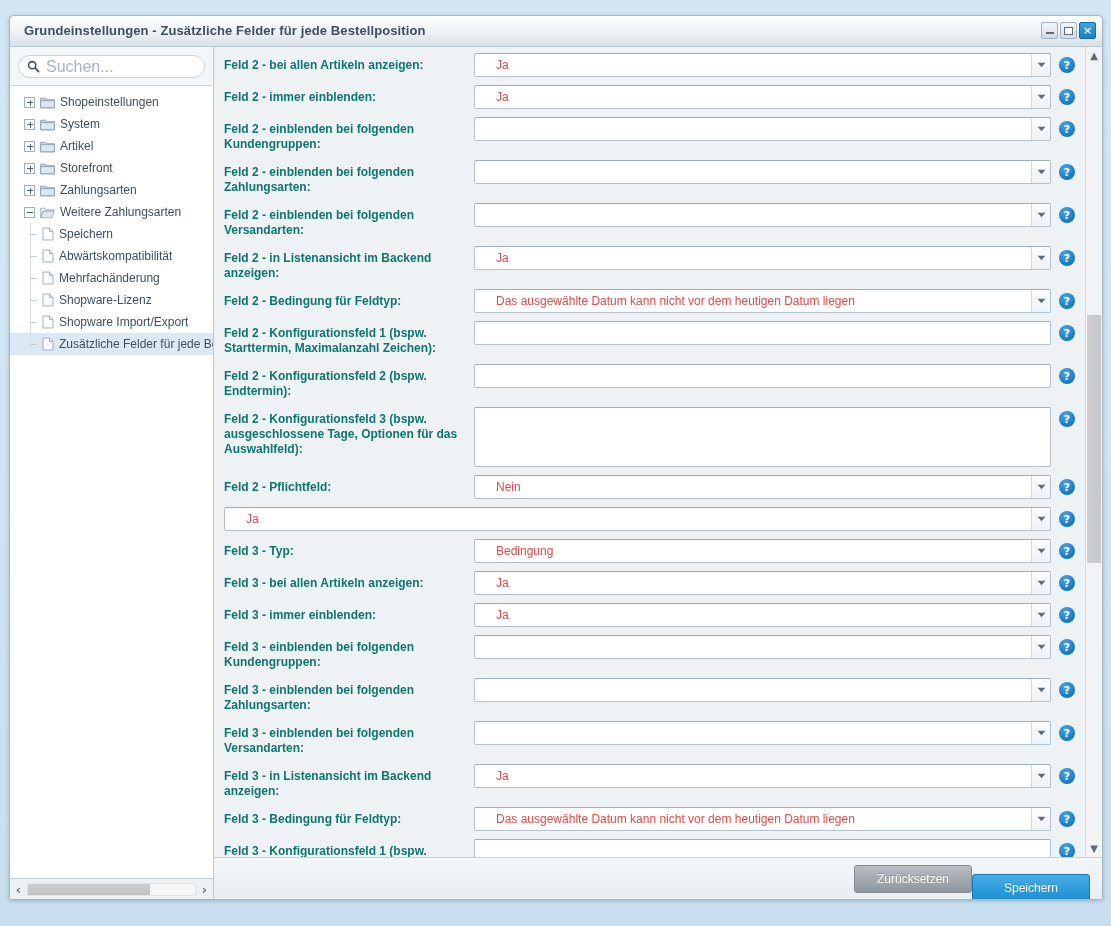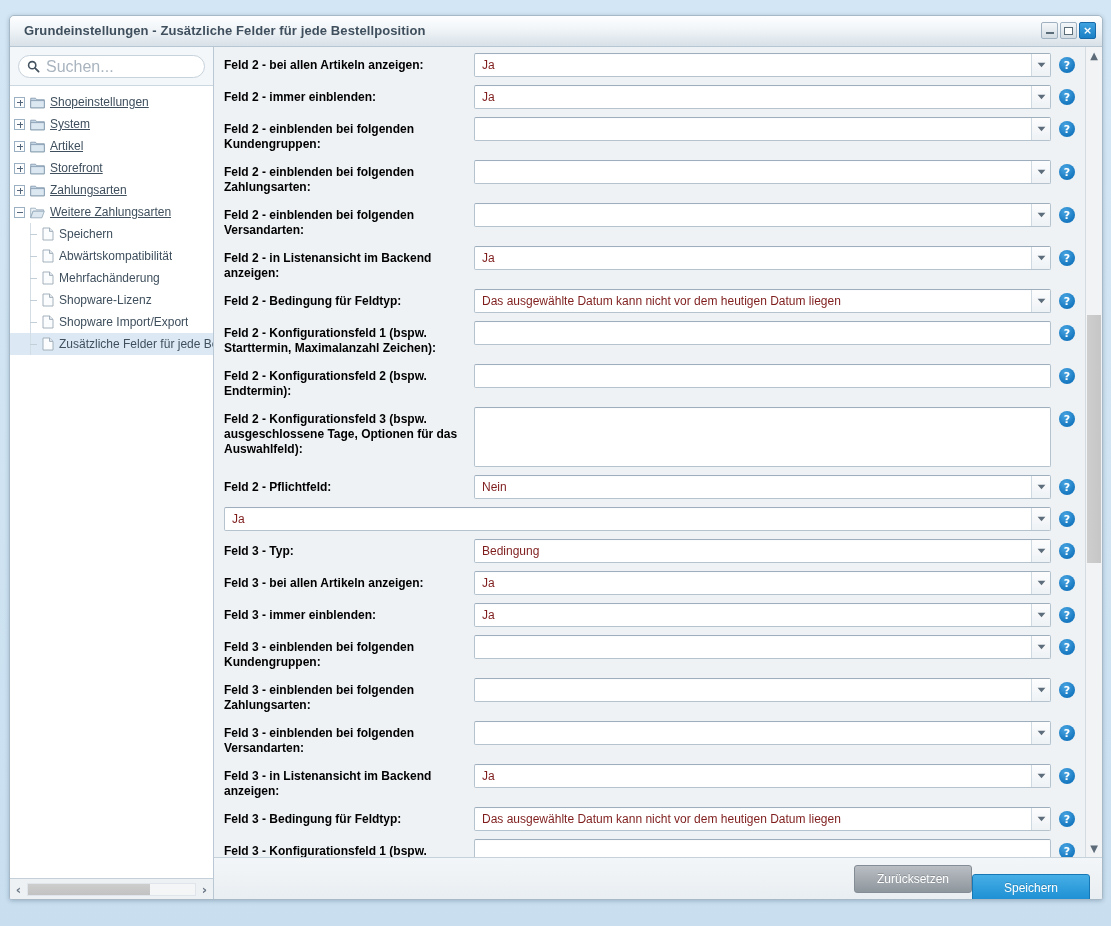--- a/index.html
+++ b/index.html
@@ -123,21 +123,21 @@
     display: flex;
     align-items: center;
     height: 22px;
     font-size: 12px;
     color: #3f4f5d;
     white-space: nowrap;
     cursor: pointer;
     position: relative;
     overflow: hidden;
   }
-  .tnode.lvl0 { padding-left: 4px; text-decoration: underline; }
+  .tnode.lvl0 { padding-left: 14px; }
   .tnode.lvl1 { padding-left: 32px; }
   .tnode.selected { background: #dce9f5; }
   .expander {
     width: 11px; height: 11px;
     border: 1px solid #9bb0c2;
     background: #fdfdfd;
     margin-right: 5px;
     position: relative;
     flex: 0 0 auto;
   }
@@ -212,21 +212,21 @@
 
   .row {
     display: flex;
     align-items: flex-start;
     margin-bottom: 8px;
   }
   .row .lbl {
     width: 250px;
     flex: 0 0 250px;
     font-size: 12px;
-    color: #000000;
+    color: #0f766e;
     font-weight: bold;
     line-height: 15px;
     padding-top: 5px;
     padding-right: 8px;
   }
   .ctrl-wrap {
     flex: 1 1 auto;
     display: flex;
     align-items: flex-start;
     gap: 8px;
@@ -238,22 +238,22 @@
     border: 1px solid #b5c3cf;
     border-top-color: #9eaebc;
     border-radius: 2px;
     display: flex;
     align-items: center;
     position: relative;
     box-shadow: inset 0 1px 0 #fbfcfd;
   }
   .field .val {
     font-size: 12px;
-    color: #7f1d1d;
-    padding-left: 7px;
+    color: #ef4444;
+    padding-left: 21px;
     white-space: nowrap;
     overflow: hidden;
     flex: 1 1 auto;
   }
   .field.tall { height: 60px; align-items: flex-start; }
   .field.tall .val { padding-top: 4px; }
   .trigger {
     width: 19px; height: 22px;
     flex: 0 0 19px;
     border-left: 1px solid #cfd9e1;

